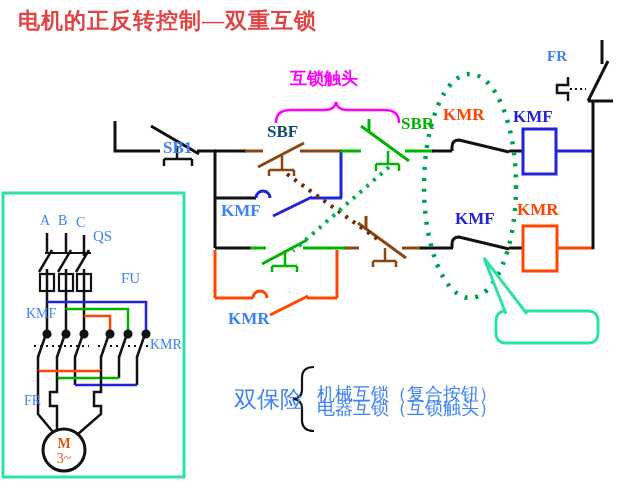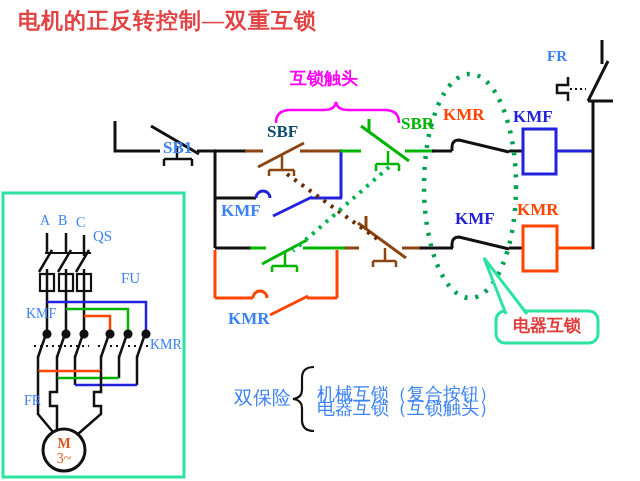--- a/index.html
+++ b/index.html
@@ -16,21 +16,21 @@
   .green{color:#00b400;margin-left:24px;}
   .blue{color:#2222dd;}
   .orange{color:#ff4500;}
   .black{color:#3b82f6;}
   .red{color:#e13c3c;}
   .motor-txt{color:#e0541e;}
   .c17{font-size:17px;}
   .c15{font-size:15px;}
   .c14{font-size:14px;}
   .c18{font-size:18px;}
-  .c19{font-size:19px;}
+  .c19{font-size:23px;}
 </style>
 </head>
 <body>
 
 <div class="stage">
 
   <svg width="640" height="481" viewBox="0 0 640 481">
 
     <g stroke="#111" stroke-width="3" fill="none">
       <path d="M115,121 V151 H160"></path>
@@ -197,21 +197,20 @@
   <div class="lbl b c17 brown" style="left:267px;top:123px;">SBF</div>
   <div class="lbl b c17 green" style="left:377px;top:115px;">SBR</div>
   <div class="lbl b c17 orange" style="left:443px;top:106px;">KMR</div>
   <div class="lbl b c17 blue" style="left:513px;top:108px;">KMF</div>
   <div class="lbl b c17 black" style="left:221px;top:202px;">KMF</div>
   <div class="lbl b c17 blue" style="left:455px;top:210px;">KMF</div>
   <div class="lbl b c17 orange" style="left:517px;top:201px;">KMR</div>
   <div class="lbl b c17 black" style="left:228px;top:310px;">KMR</div>
   <div class="lbl b c15 black" style="left:547px;top:49px;">FR</div>
 
-  <div class="lbl b c17 red" style="left:500px;top:317px;width:94px;text-align:center;">电器互锁</div>
 
   <div class="lbl c14 black" style="left:40px;top:214px;">A</div>
   <div class="lbl c14 black" style="left:58px;top:214px;">B</div>
   <div class="lbl c14 black" style="left:76px;top:216px;">C</div>
   <div class="lbl c15 black" style="left:93px;top:229px;">QS</div>
   <div class="lbl c15 black" style="left:110px;top:271px;margin-left:11px;">FU</div>
   <div class="lbl c14 black" style="left:26px;top:307px;">KMF</div>
   <div class="lbl c14 black" style="left:150px;top:338px;">KMR</div>
   <div class="lbl c14 black" style="left:24px;top:394px;">FR</div>
   <div class="lbl b c14 motor-txt" style="left:50px;top:437px;width:28px;text-align:center;">M</div>

